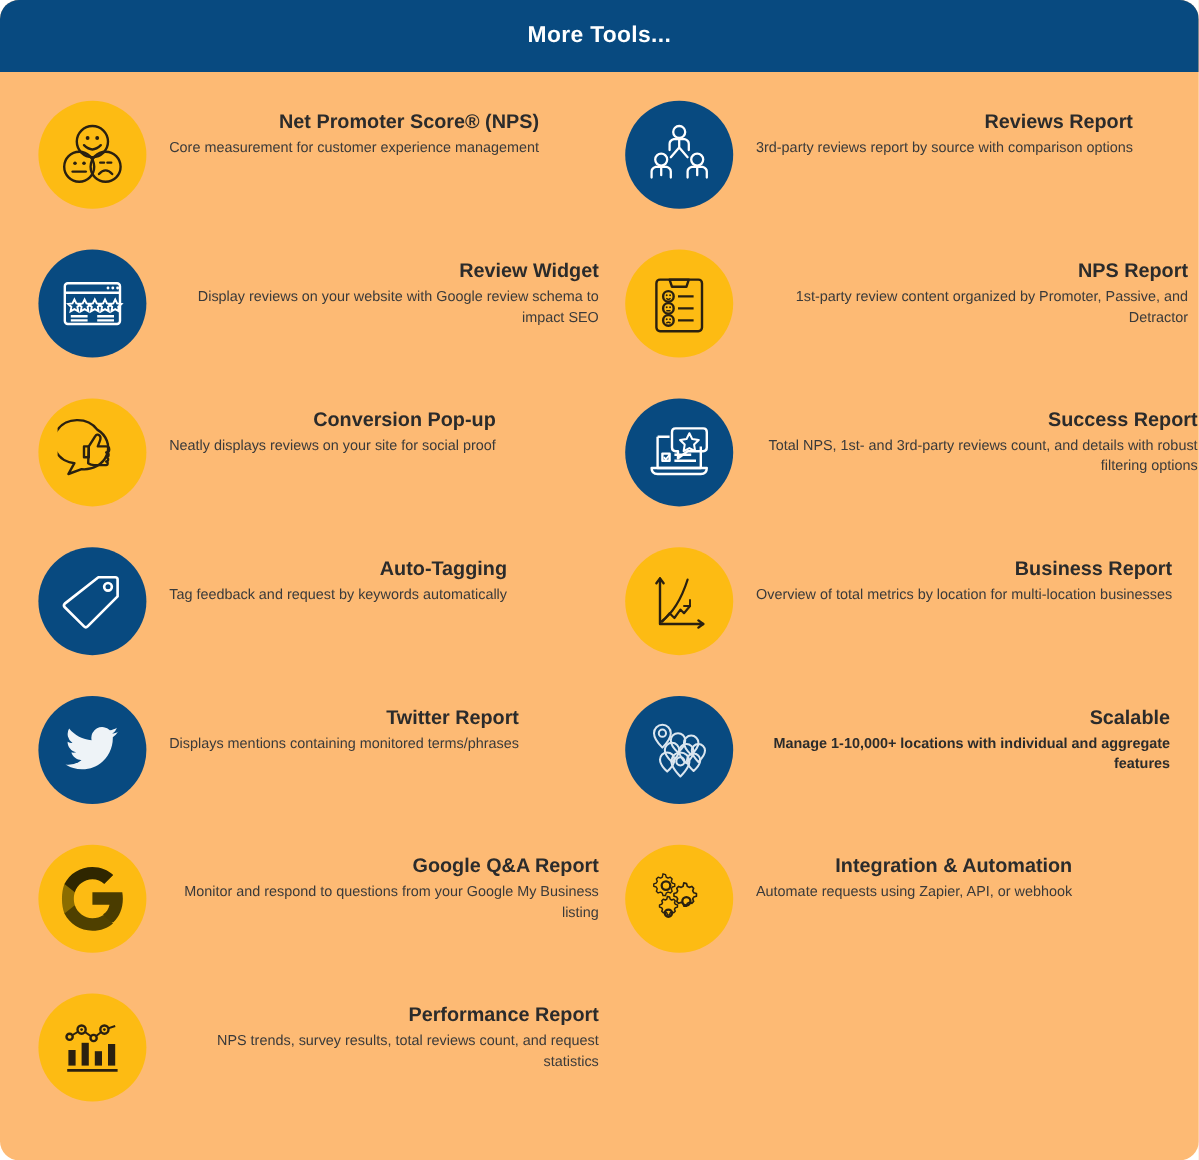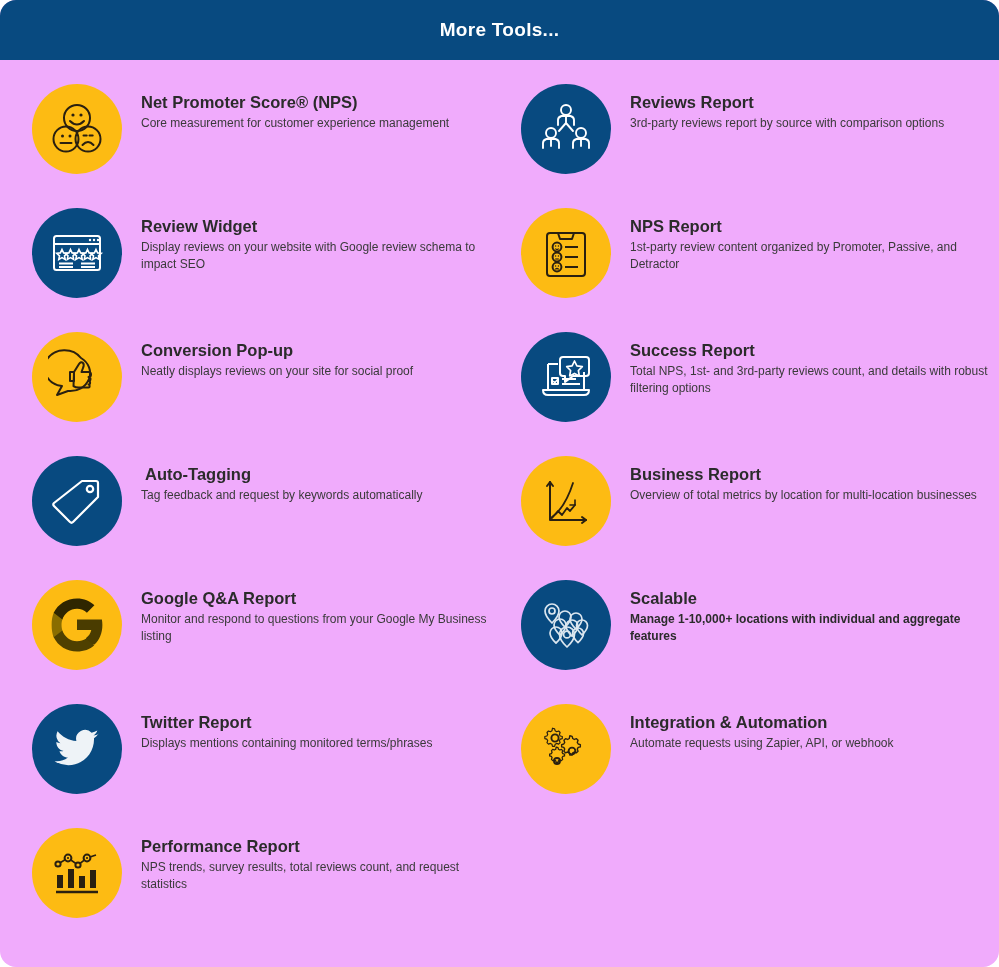--- a/index.html
+++ b/index.html
@@ -5,39 +5,40 @@
   html,body{margin:0;padding:0;}
   body{
     width:999px;height:967px;
     background:#ffffff;
     font-family:"Liberation Sans", sans-serif;
     overflow:hidden;
   }
   .card{
     position:relative;
     width:999px;height:967px;
-    background:#f0abfc;
+    background:#fdba74;
     border-radius:16px;
     overflow:hidden;
     box-sizing:border-box;
   }
   .header{
     height:60px;
     background:#084A80;
     display:flex;align-items:center;justify-content:center;
   }
   .header-title{
     color:#ffffff;
     font-size:19px;
     font-weight:bold;
     letter-spacing:.3px;
   }
   .columns{
     display:flex;
     padding:22px 0 0 0;
+    text-align:right;
   }
   .col{width:499px;box-sizing:border-box;}
   .col-left{padding-left:32px;}
   .col-right{padding-left:22px;}
   .item{
     display:flex;
     align-items:flex-start;
     margin-bottom:24px;
     min-height:100px;
   }
@@ -154,43 +155,43 @@
             <circle cx="41" cy="16" r="3.2"></circle>
           </svg>
         </div>
         <div class="txt">
           <p class="i-title indent">Auto-Tagging</p>
           <p class="i-desc">Tag feedback and request by keywords automatically</p>
         </div>
       </div>
 
       <div class="item">
+        <div class="badge blue">
+          <svg width="52" height="52" viewBox="0 0 48 48" fill="#eef3f7">
+            <path d="M44 10.2c-1.5.7-3.1 1.1-4.8 1.3 1.7-1 3-2.7 3.6-4.6-1.6 1-3.4 1.6-5.3 2a8.3 8.3 0 0 0-14.1 7.6C16.6 16.1 10.3 12.7 6.1 7.5a8.3 8.3 0 0 0 2.6 11.1c-1.4 0-2.7-.4-3.8-1v.1c0 4 2.9 7.4 6.7 8.1-.7.2-1.4.3-2.2.3-.5 0-1.1 0-1.6-.1 1.1 3.3 4.2 5.7 7.8 5.8a16.7 16.7 0 0 1-12.3 3.4 23.5 23.5 0 0 0 12.7 3.7c15.3 0 23.7-12.7 23.7-23.7v-1.1c1.6-1.2 3-2.6 4.1-4.2z"></path>
+          </svg>
+        </div>
+        <div class="txt">
+          <p class="i-title">Twitter Report</p>
+          <p class="i-desc">Displays mentions containing monitored terms/phrases</p>
+        </div>
+      </div>
+
+      <div class="item">
         <div class="badge yellow">
           <svg width="58" height="58" viewBox="0 0 48 48">
             <path fill="#4a3c00" d="M45 24c0-1.6-.15-3.1-.4-4.5H24v8.6h11.8c-.5 2.7-2 5-4.3 6.6v5.5h7C42.6 36.4 45 30.7 45 24z"></path>
             <path fill="#4f4000" d="M24 46c5.8 0 10.7-1.9 14.3-5.2l-7-5.5c-1.9 1.3-4.4 2.1-7.3 2.1-5.6 0-10.4-3.8-12.1-8.9H4.7v5.7C8.3 41.4 15.6 46 24 46z"></path>
             <path fill="#8a6d00" d="M11.9 28.5c-.4-1.3-.7-2.7-.7-4.5s.25-3.2.7-4.5v-5.7H4.7C3.6 16.5 3 20.1 3 24s.6 7.5 1.7 10.2l7.2-5.7z"></path>
             <path fill="#2f2600" d="M24 10.6c3.2 0 6 1.1 8.2 3.2l6.2-6.2C34.7 4.1 29.8 2 24 2 15.6 2 8.3 6.6 4.7 13.8l7.2 5.7c1.7-5.1 6.5-8.9 12.1-8.9z"></path>
           </svg>
         </div>
         <div class="txt">
           <p class="i-title">Google Q&amp;A Report</p>
           <p class="i-desc wide">Monitor and respond to questions from your Google My Business listing</p>
-        </div>
-      </div>
-
-      <div class="item">
-        <div class="badge blue">
-          <svg width="52" height="52" viewBox="0 0 48 48" fill="#eef3f7">
-            <path d="M44 10.2c-1.5.7-3.1 1.1-4.8 1.3 1.7-1 3-2.7 3.6-4.6-1.6 1-3.4 1.6-5.3 2a8.3 8.3 0 0 0-14.1 7.6C16.6 16.1 10.3 12.7 6.1 7.5a8.3 8.3 0 0 0 2.6 11.1c-1.4 0-2.7-.4-3.8-1v.1c0 4 2.9 7.4 6.7 8.1-.7.2-1.4.3-2.2.3-.5 0-1.1 0-1.6-.1 1.1 3.3 4.2 5.7 7.8 5.8a16.7 16.7 0 0 1-12.3 3.4 23.5 23.5 0 0 0 12.7 3.7c15.3 0 23.7-12.7 23.7-23.7v-1.1c1.6-1.2 3-2.6 4.1-4.2z"></path>
-          </svg>
-        </div>
-        <div class="txt">
-          <p class="i-title">Twitter Report</p>
-          <p class="i-desc">Displays mentions containing monitored terms/phrases</p>
         </div>
       </div>
 
       <div class="item">
         <div class="badge yellow">
           <svg width="56" height="56" viewBox="0 0 56 56" fill="none" stroke="#2a2010" stroke-width="2">
             <path d="M9 19 l10 -6 l10 7 l9 -7 l9 -3" stroke-width="1.6"></path>
             <circle cx="9" cy="19" r="2.6" fill="#FDBB13"></circle>
             <circle cx="19" cy="13" r="3.4" fill="#FDBB13"></circle>
             <circle cx="19" cy="13" r="1.1" fill="#2a2010" stroke="none"></circle>

